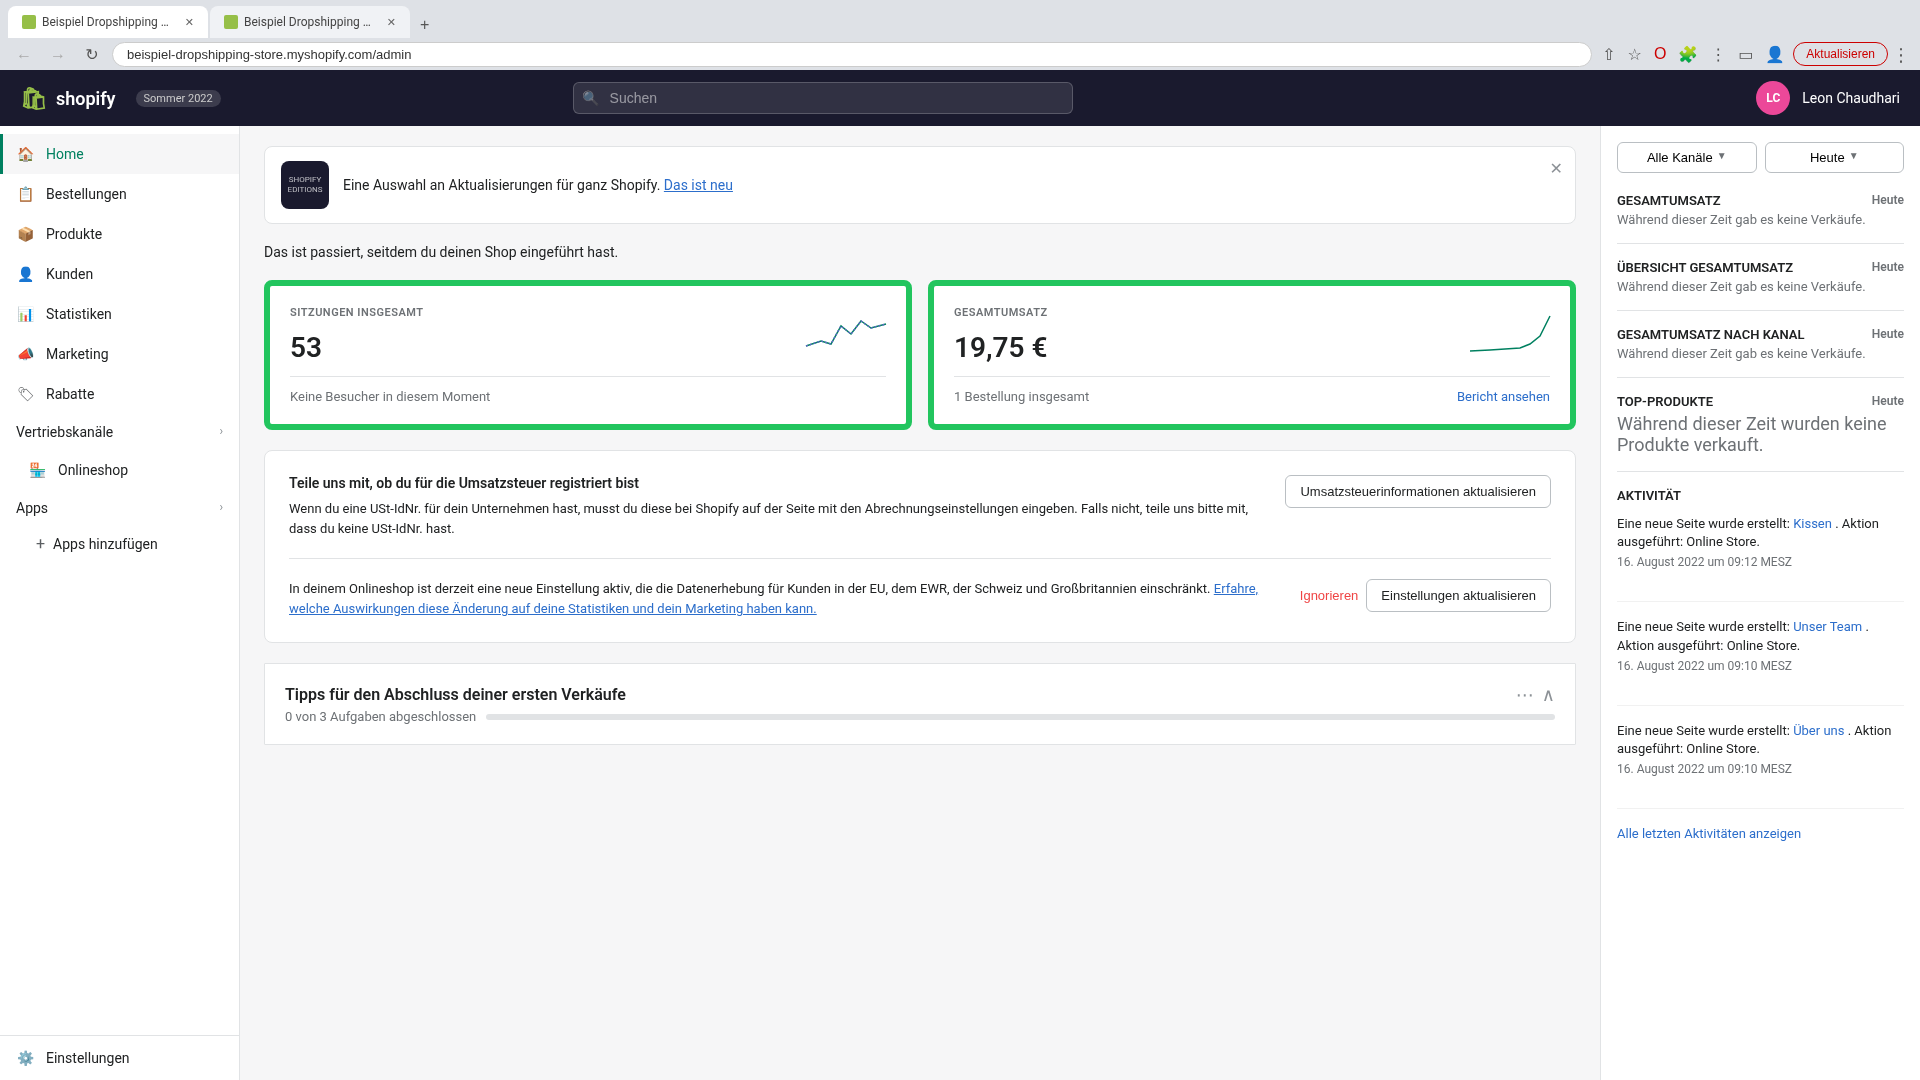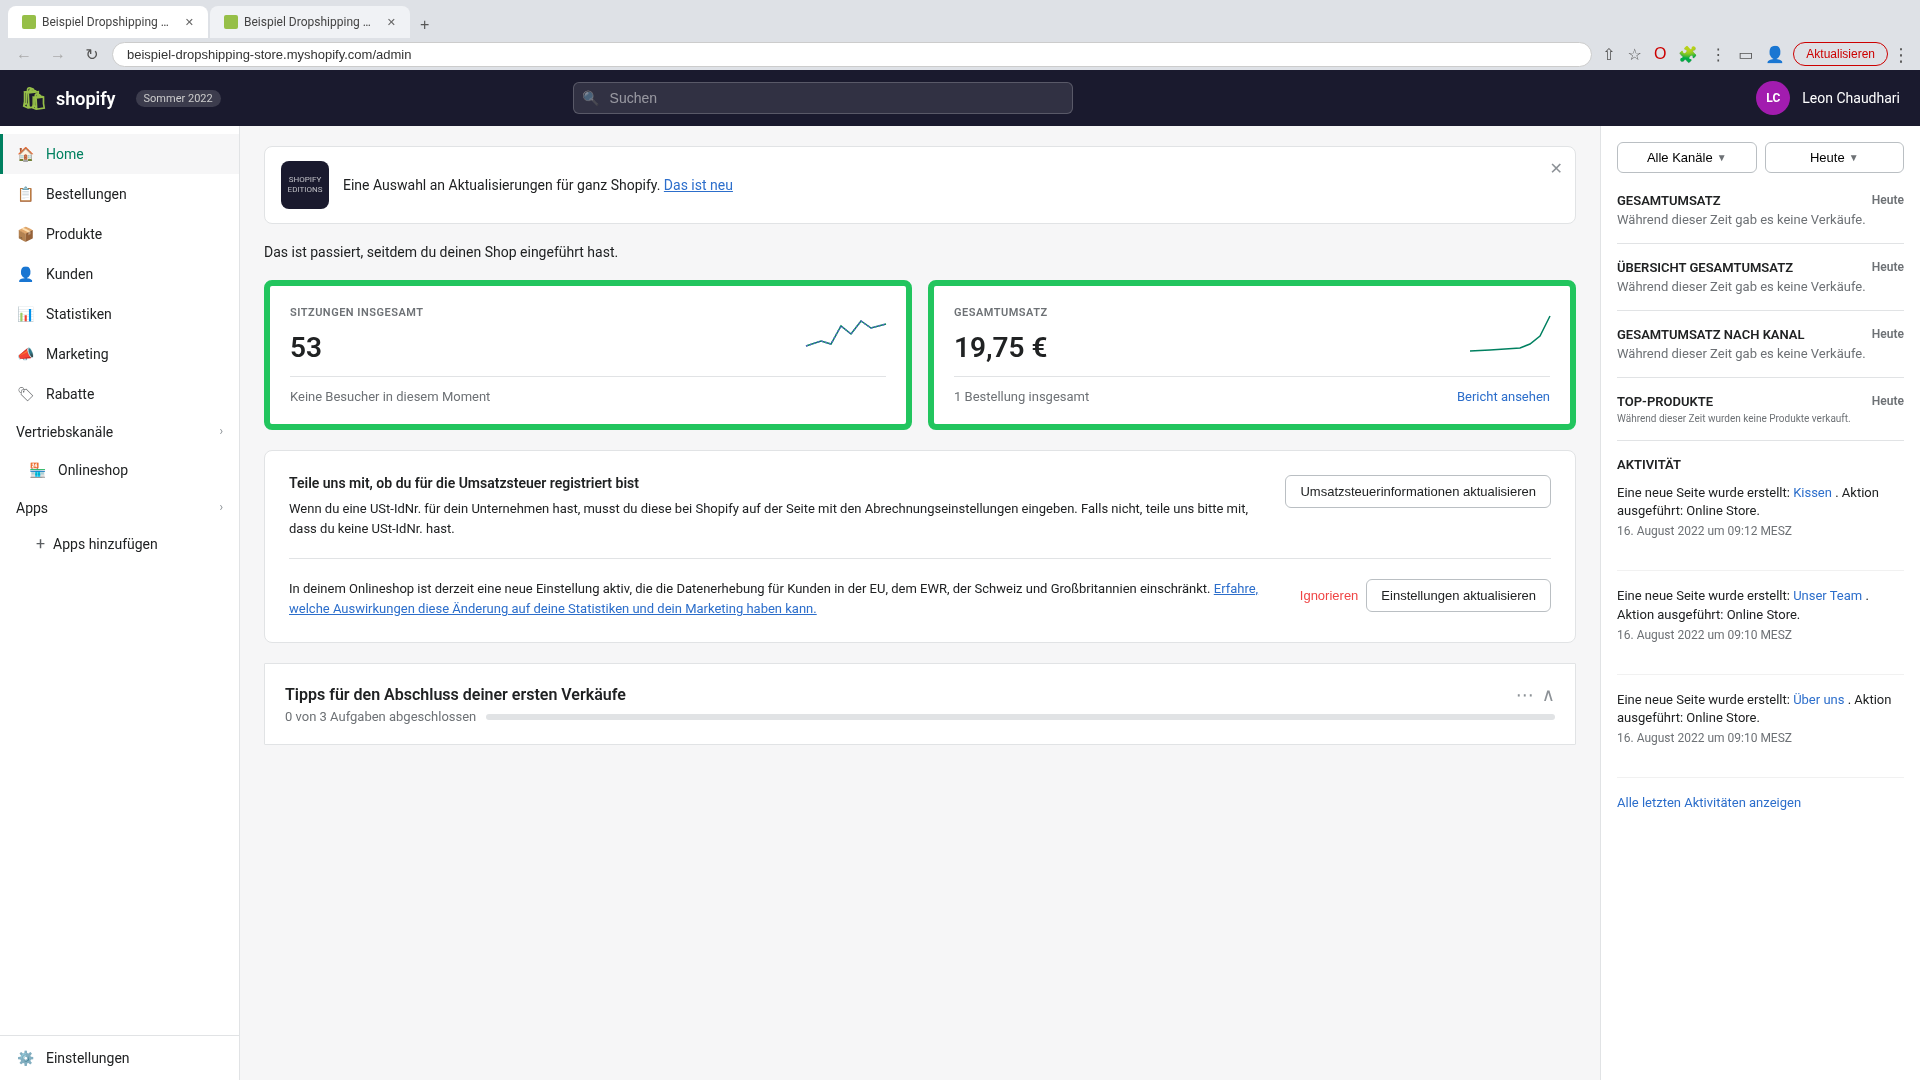--- a/index.html
+++ b/index.html
@@ -28,21 +28,21 @@
     .app-header { background: #1a1a2e; height: 56px; display: flex; align-items: center; padding: 0 20px; gap: 20px; flex-shrink: 0; }
     .shopify-logo { display: flex; align-items: center; gap: 8px; color: #96bf48; font-size: 20px; font-weight: bold; }
     .shopify-logo-text { color: #fff; font-size: 18px; font-weight: 600; }
     .summer-badge { background: rgba(255,255,255,0.15); color: #ccc; font-size: 11px; padding: 2px 8px; border-radius: 10px; }
     .search-bar { flex: 1; max-width: 500px; margin: 0 auto; }
     .search-bar input { width: 100%; background: rgba(255,255,255,0.1); border: 1px solid rgba(255,255,255,0.2); border-radius: 6px; padding: 7px 14px 7px 36px; color: #fff; font-size: 14px; }
     .search-bar input::placeholder { color: rgba(255,255,255,0.5); }
     .search-wrapper { position: relative; }
     .search-icon-inner { position: absolute; left: 10px; top: 50%; transform: translateY(-50%); color: rgba(255,255,255,0.5); }
     .header-right { display: flex; align-items: center; gap: 12px; margin-left: auto; }
-    .user-avatar { width: 34px; height: 34px; background: #a21caf; border-radius: 50%; display: flex; align-items: center; justify-content: center; color: #fff; font-size: 12px; font-weight: bold; }
+    .user-avatar { width: 34px; height: 34px; background: #ec4899; border-radius: 50%; display: flex; align-items: center; justify-content: center; color: #fff; font-size: 12px; font-weight: bold; }
     .user-name { color: #fff; font-size: 14px; }
 
     
     .main-content { display: flex; flex: 1; overflow: hidden; }
 
     
     .sidebar { width: 240px; background: #fff; border-right: 1px solid #e1e3e5; display: flex; flex-direction: column; flex-shrink: 0; overflow-y: auto; }
     .sidebar-nav { padding: 8px 0; flex: 1; }
     .sidebar-item { display: flex; align-items: center; gap: 10px; padding: 10px 16px; cursor: pointer; color: #202223; font-size: 14px; border-radius: 0; }
     .sidebar-item.active { background: #f6f6f7; border-left: 3px solid #008060; color: #008060; padding-left: 13px; }
@@ -98,21 +98,21 @@
     .tips-title { font-size: 16px; font-weight: 600; }
     .tips-header-actions { display: flex; gap: 8px; align-items: center; }
     .tips-dots { color: #8c9196; font-size: 18px; cursor: pointer; }
     .tips-collapse { color: #8c9196; font-size: 18px; cursor: pointer; }
     .tips-progress { font-size: 13px; color: #6d7175; margin-top: 4px; display: flex; align-items: center; gap: 10px; }
     .progress-bar-outer { flex: 1; background: #e1e3e5; border-radius: 4px; height: 6px; }
     .progress-bar-inner { background: #5c6ac4; height: 100%; border-radius: 4px; }
 
     
     .right-panel-filters { display: flex; gap: 8px; margin-bottom: 20px; }
-    .filter-btn { background: #fff; border: 1px solid #babfc3; border-radius: 6px; padding: 7px 0; font-size: 13px; cursor: pointer; display: flex; align-items: center; gap: 4px; flex: 1; justify-content: center; }
+    .filter-btn { background: #fff; border: 1px solid #babfc3; border-radius: 6px; padding: 7px 0; font-size: 13px; cursor: pointer; display: flex; align-items: flex-start; gap: 4px; flex: 1; justify-content: center; }
     .filter-chevron { font-size: 10px; color: #6d7175; }
 
     .right-section-title { font-size: 13px; font-weight: 600; color: #202223; margin-bottom: 4px; display: flex; justify-content: space-between; }
     .right-section-date { font-size: 12px; color: #6d7175; }
     .right-section-body { font-size: 13px; color: #6d7175; margin-bottom: 16px; padding-bottom: 16px; border-bottom: 1px solid #e1e3e5; }
     .right-section-body:last-child { border-bottom: none; }
     .activity-body { font-size: 13px; color: #202223; margin-bottom: 4px; line-height: 1.4; }
     .activity-body a { color: #2c6ecb; text-decoration: none; }
     .activity-date { font-size: 12px; color: #6d7175; margin-bottom: 16px; }
     .activity-section { margin-bottom: 16px; padding-bottom: 16px; border-bottom: 1px solid #f1f1f1; }
@@ -386,21 +386,21 @@
             <span class="right-section-date">Heute</span>
           </div>
           <div style="font-size:13px;color:#6d7175;">Während dieser Zeit gab es keine Verkäufe.</div>
         </div>
 
         <div class="right-section-body">
           <div class="right-section-title">
             <span>TOP-PRODUKTE</span>
             <span class="right-section-date">Heute</span>
           </div>
-          <div style="font-size:10px;color:#6d7175;">Während dieser Zeit wurden keine Produkte verkauft.</div>
+          <div style="font-size:18px;color:#6d7175;">Während dieser Zeit wurden keine Produkte verkauft.</div>
         </div>
 
         
         <div class="right-section-title" style="margin-bottom:12px;">
           <span>AKTIVITÄT</span>
         </div>
 
         <div class="activity-section">
           <div class="activity-body">
             <span>Eine neue Seite wurde erstellt: </span>

